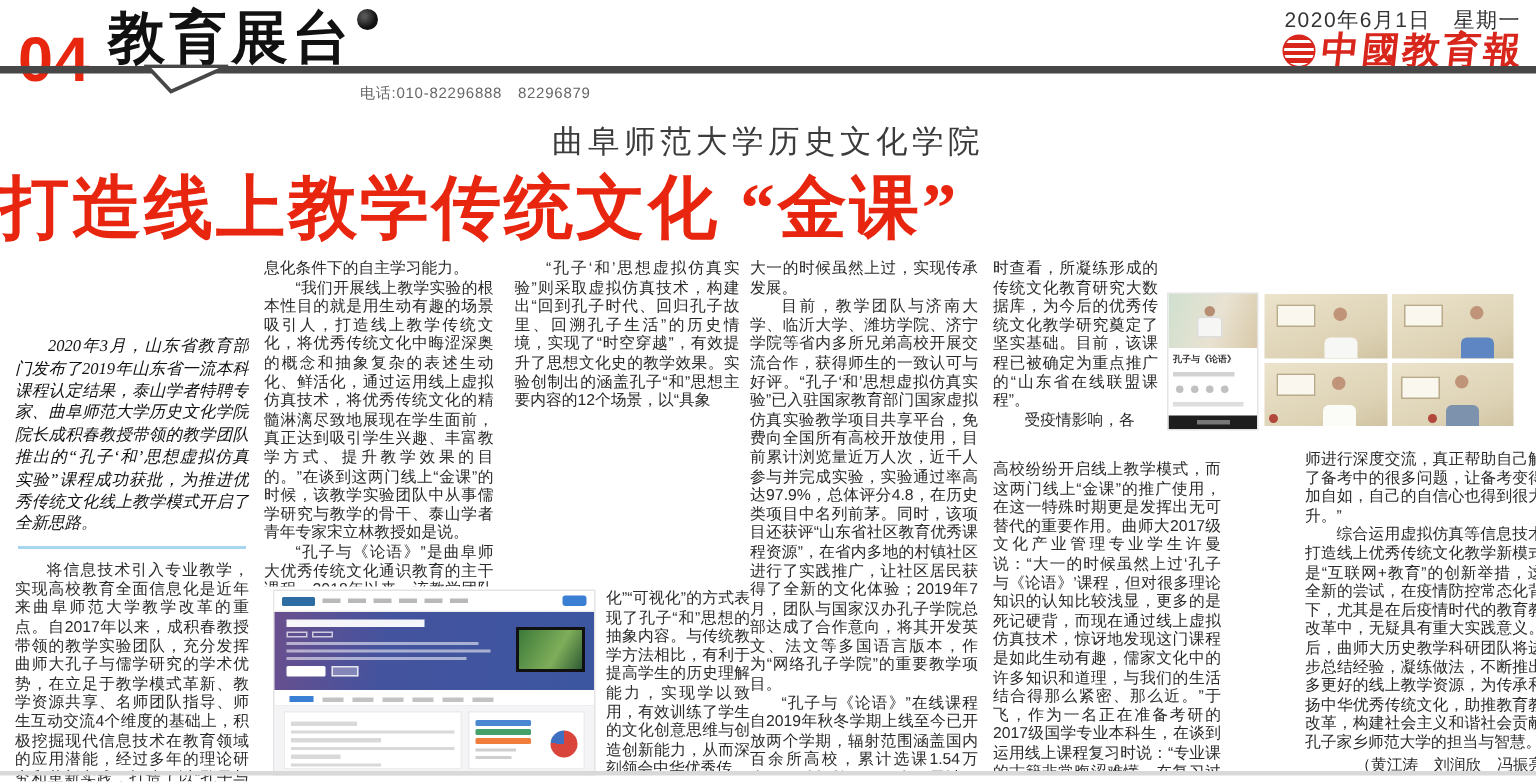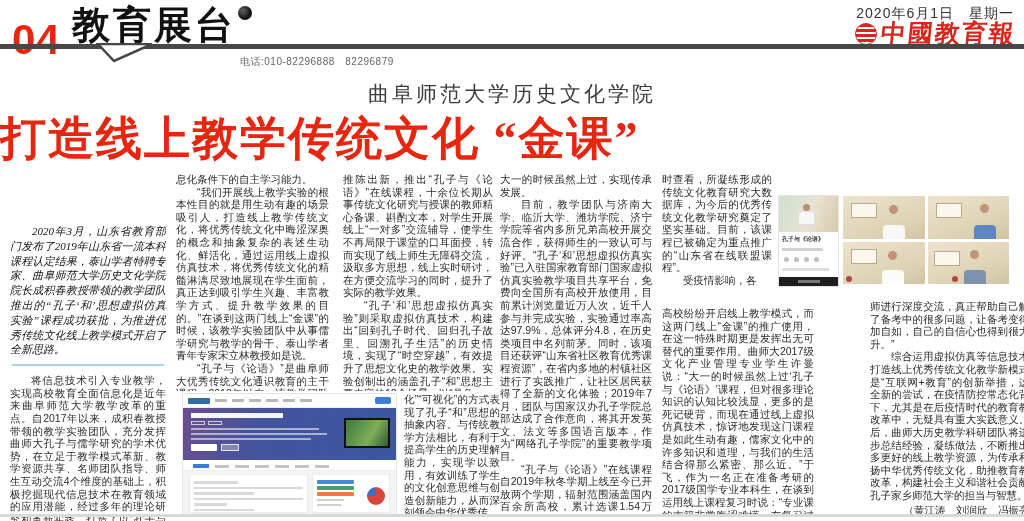--- a/index.html
+++ b/index.html
@@ -121,21 +121,20 @@
     <p class="ind">将信息技术引入专业教学，实现高校教育全面信息化是近年来曲阜师范大学教学改革的重点。自2017年以来，成积春教授带领的教学实验团队，充分发挥曲师大孔子与儒学研究的学术优势，在立足于教学模式革新、教学资源共享、名师团队指导、师生互动交流4个维度的基础上，积极挖掘现代信息技术在教育领域的应用潜能，经过多年的理论研究和革新实践，打造了以“孔子与《论语》”在线课程和“孔子‘和’思想虚拟仿真实验”两大“金课”为引领的信息化教学新模式，旨在实现信息技术与线上教学的深度融合，培养学生在信</p>
   </div>
 
   <div class="txt" style="left:176px; top:173px; width:153px; height:218px;">
     <p>息化条件下的自主学习能力。</p>
     <p class="ind">“我们开展线上教学实验的根本性目的就是用生动有趣的场景吸引人，打造线上教学传统文化，将优秀传统文化中晦涩深奥的概念和抽象复杂的表述生动化、鲜活化，通过运用线上虚拟仿真技术，将优秀传统文化的精髓淋漓尽致地展现在学生面前，真正达到吸引学生兴趣、丰富教学方式、提升教学效果的目的。”在谈到这两门线上“金课”的时候，该教学实验团队中从事儒学研究与教学的骨干、泰山学者青年专家宋立林教授如是说。</p>
     <p class="ind">“孔子与《论语》”是曲阜师大优秀传统文化通识教育的主干课程，2018年以来，该教学团队积极筹备、</p>
   </div>
 
   <div class="txt" style="left:343px; top:173px; width:150px; height:218px;">
-    <p>推陈出新，推出“孔子与《论语》”在线课程，十余位长期从事传统文化研究与授课的教师精心备课、斟酌文本，对学生开展线上“一对多”交流辅导，使学生不再局限于课堂的口耳面授，转而实现了线上师生无障碍交流，汲取多方思想，线上实时研讨，在方便交流学习的同时，提升了实际的教学效果。</p>
     <p class="ind">“孔子‘和’思想虚拟仿真实验”则采取虚拟仿真技术，构建出“回到孔子时代、回归孔子故里、回溯孔子生活”的历史情境，实现了“时空穿越”，有效提升了思想文化史的教学效果。实验创制出的涵盖孔子“和”思想主要内容的12个场景，以“具象</p>
   </div>
   <div class="txt" style="left:404px; top:393px; width:96px; height:123px;">
     <p>化”“可视化”的方式表现了孔子“和”思想的抽象内容。与传统教学方法相比，有利于提高学生的历史理解能力，实现学以致用，有效训练了学生的文化创意思维与创造创新能力，从而深刻领会中华优秀传</p>
   </div>
 
   <div class="txt" style="left:500px; top:173px; width:152px; height:343px;">
     <p>大一的时候虽然上过，实现传承发展。</p>
     <p class="ind">目前，教学团队与济南大学、临沂大学、潍坊学院、济宁学院等省内多所兄弟高校开展交流合作，获得师生的一致认可与好评。“孔子‘和’思想虚拟仿真实验”已入驻国家教育部门国家虚拟仿真实验教学项目共享平台，免费向全国所有高校开放使用，目前累计浏览量近万人次，近千人参与并完成实验，实验通过率高达97.9%，总体评分4.8，在历史类项目中名列前茅。同时，该项目还获评“山东省社区教育优秀课程资源”，在省内多地的村镇社区进行了实践推广，让社区居民获得了全新的文化体验；2019年7月，团队与国家汉办孔子学院总部达成了合作意向，将其开发英文、法文等多国语言版本，作为“网络孔子学院”的重要教学项目。</p>
     <p class="ind">“孔子与《论语》”在线课程自2019年秋冬学期上线至今已开放两个学期，辐射范围涵盖国内百余所高校，累计选课1.54万次，互动问答9.28万次，累计互动23.63万次。整理并形成的近百个经典问题被集中收纳在典型问题资源库中，可方便学生随</p>

